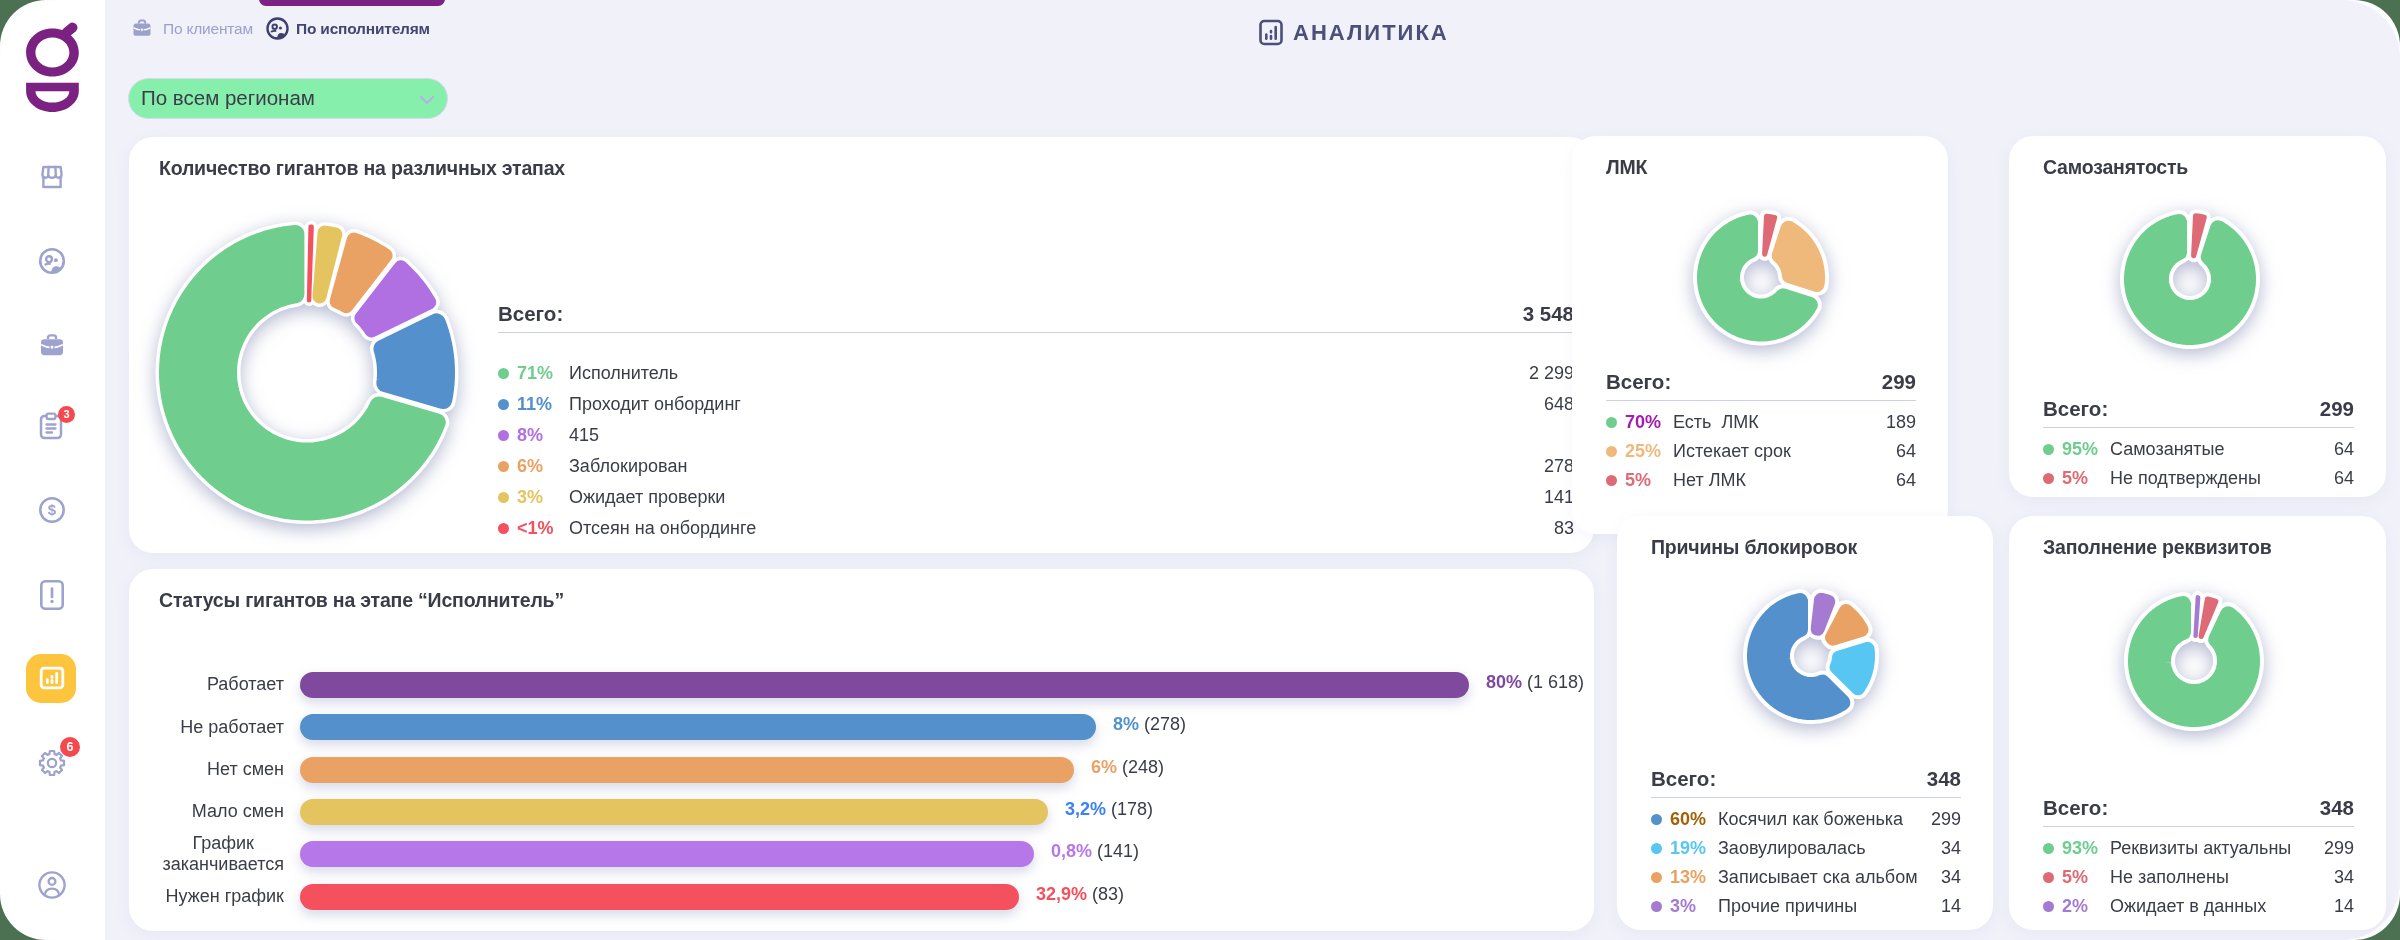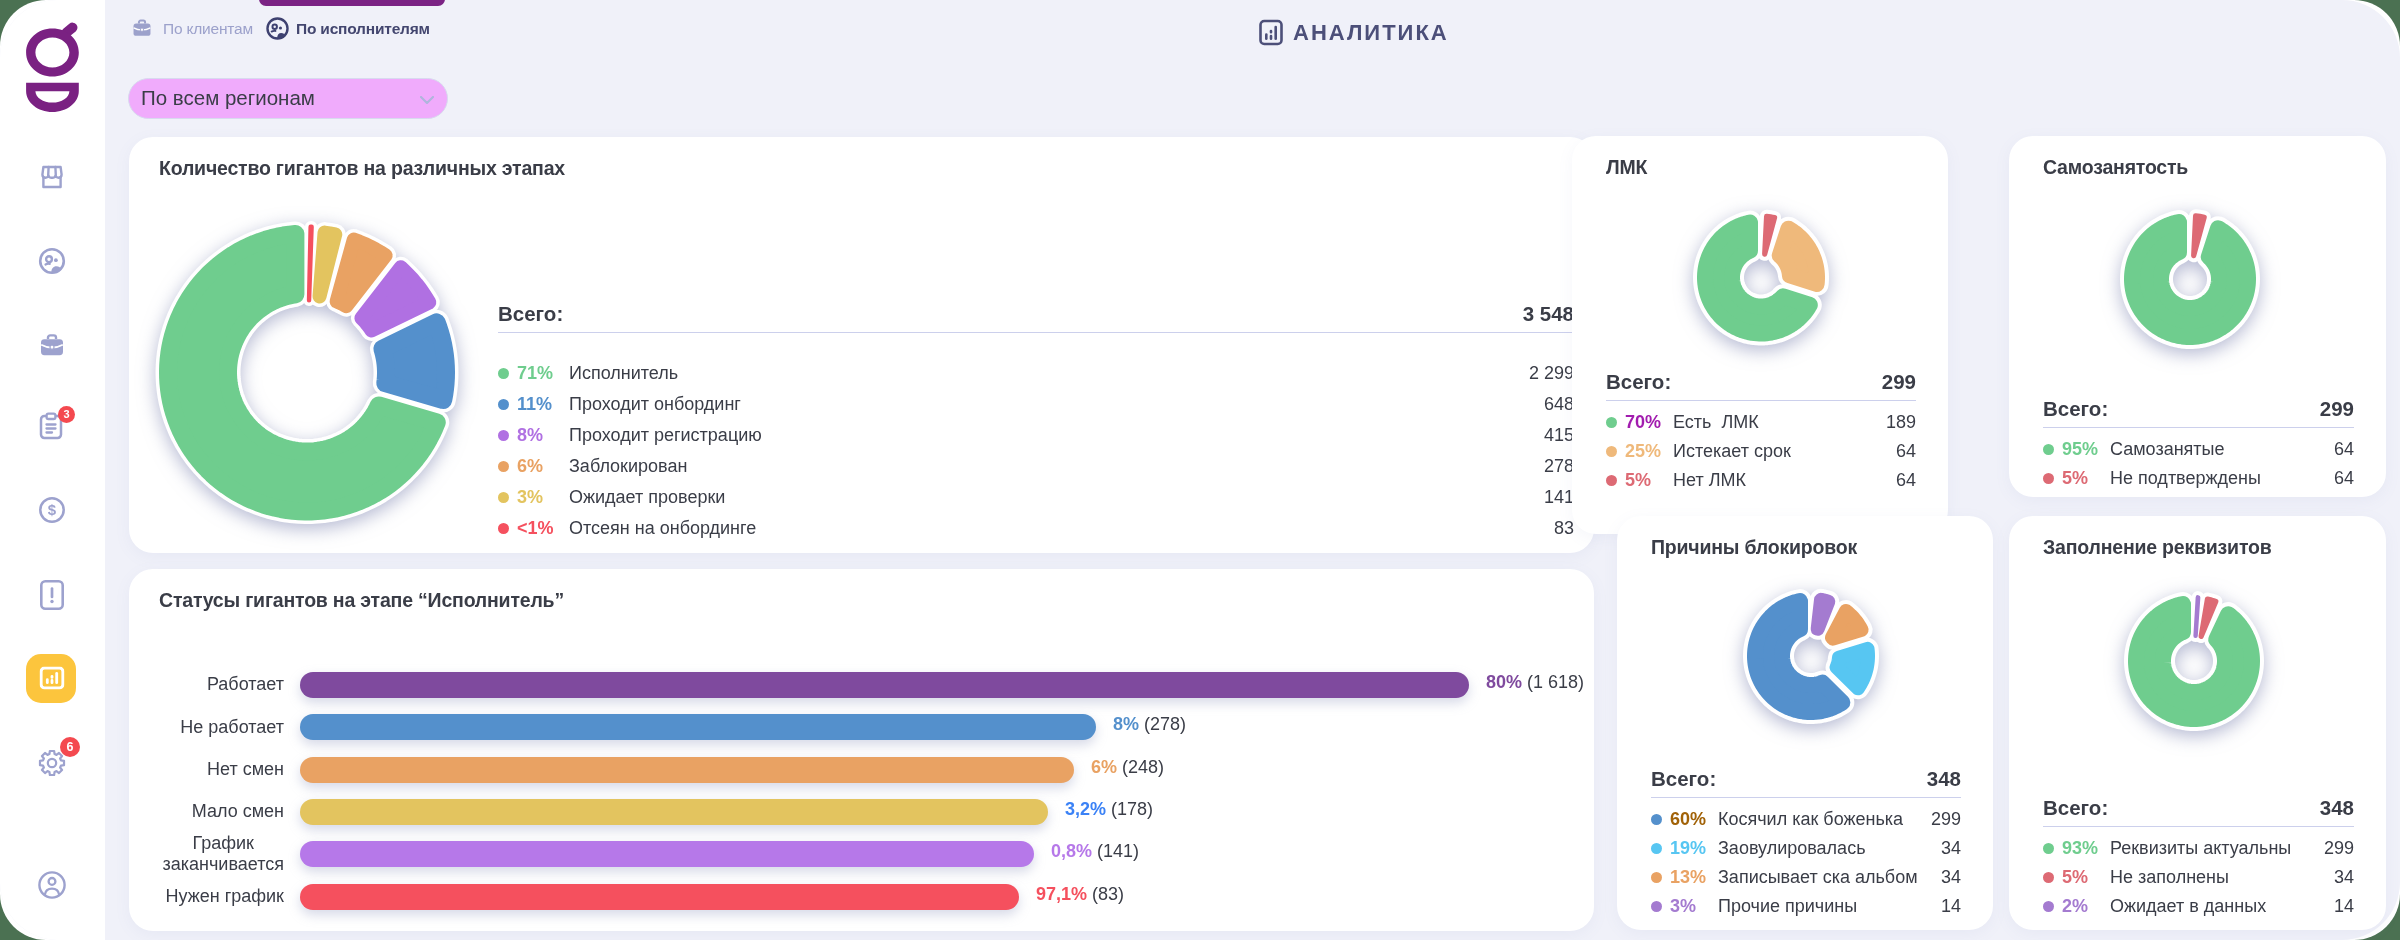--- a/index.html
+++ b/index.html
@@ -99,21 +99,21 @@
 <div style="position:absolute;left:296px;top:20px;font-size:15.5px;color:#43466F;font-weight:bold;letter-spacing:-0.2px">По исполнителям</div>
 
 <div style="position:absolute;left:1259px;top:19px;line-height:0"><svg width="24" height="27" viewBox="0 0 24 27" fill="none">
 <rect x="1.5" y="2" width="21" height="23" rx="3.8" stroke="#4C4F79" stroke-width="2.6"></rect>
 <path d="M7.3 15.5 V19.8" stroke="#4C4F79" stroke-width="2.6" stroke-linecap="round"></path>
 <path d="M12 12 V13.2 M12 17 V19.8" stroke="#4C4F79" stroke-width="2.6" stroke-linecap="round"></path>
 <path d="M16.7 8 V19.8" stroke="#4C4F79" stroke-width="2.6" stroke-linecap="round"></path>
     </svg></div>
 <div style="position:absolute;left:1293px;top:20px;font-size:22px;font-weight:bold;color:#4C4F79;letter-spacing:2px">АНАЛИТИКА</div>
 
-<div style="position:absolute;left:128px;top:78px;width:320px;height:41px;background:#f0abfc;border:1.5px solid #D8DAEF;border-radius:21px">
+<div style="position:absolute;left:128px;top:78px;width:320px;height:41px;background:#86efac;border:1.5px solid #D8DAEF;border-radius:21px">
   <div style="position:absolute;left:12px;top:6.5px;font-size:20.5px;color:#3A3D47">По всем регионам</div>
   <svg width="14" height="8" viewBox="0 0 14 8" style="position:absolute;right:13px;top:17px" fill="none">
       <path d="M1 1 L7 7 L13 1" stroke="#B0B4DD" stroke-width="2.2" stroke-linecap="round" stroke-linejoin="round"></path>
     </svg>
 </div>
 
 <div class="card" style="left:129px;top:137px;width:1465px;height:416px">
   <div class="ctitle">Количество гигантов на различных этапах</div>
   <svg width="360" height="420" viewBox="0 0 360 420" style="position:absolute;left:0;top:0;overflow:visible;filter:drop-shadow(0 5px 9px rgba(108,116,165,0.5))">
       <path d="M181.63 89.75 L182.12 89.76 L182.61 89.77 L180.04 163.33 L180.04 163.33 L180.04 163.33 Z" fill="#fff" stroke="#fff" stroke-width="11.4" stroke-linejoin="round" stroke-linecap="round"></path>
@@ -143,21 +143,20 @@
         </div>
       <div class="lgrow" style="height:31px">
           <span class="dot" style="background:#5490CC"></span>
           <span class="pct" style="color:#5490CC;width:52px;font-size:18px">11%</span>
           <span class="lbl" style="font-size:18px">Проходит онбординг</span>
           <span class="val">648</span>
         </div>
       <div class="lgrow" style="height:31px">
           <span class="dot" style="background:#B070E2"></span>
           <span class="pct" style="color:#B070E2;width:52px;font-size:18px">8%</span>
-          <span class="lbl" style="font-size:18px">Проходит регистрацию</span>
           <span class="val">415</span>
         </div>
       <div class="lgrow" style="height:31px">
           <span class="dot" style="background:#E9A263"></span>
           <span class="pct" style="color:#E9A263;width:52px;font-size:18px">6%</span>
           <span class="lbl" style="font-size:18px">Заблокирован</span>
           <span class="val">278</span>
         </div>
       <div class="lgrow" style="height:31px">
           <span class="dot" style="background:#E3C45F"></span>
@@ -188,21 +187,21 @@
       <div class="bar" style="top:187.5px;width:774px;background:#E9A263"></div>
       <div class="bval" style="left:962px;top:187.5px"><b style="color:#E9A263">6%</b>&nbsp;(248)</div>
       <div class="blbl" style="top:221.9px">Мало смен</div>
       <div class="bar" style="top:229.9px;width:748px;background:#E3C45F"></div>
       <div class="bval" style="left:936px;top:229.9px"><b style="color:#3b82f6">3,2%</b>&nbsp;(178)</div>
       <div class="blbl" style="top:264.4px">График<br>заканчивается</div>
       <div class="bar" style="top:272.4px;width:734px;background:#B678E9"></div>
       <div class="bval" style="left:922px;top:272.4px"><b style="color:#B678E9">0,8%</b>&nbsp;(141)</div>
       <div class="blbl" style="top:306.9px">Нужен график</div>
       <div class="bar" style="top:314.9px;width:719px;background:#F5505E"></div>
-      <div class="bval" style="left:907px;top:314.9px"><b style="color:#F5505E">97,1%</b>&nbsp;(83)</div>
+      <div class="bval" style="left:907px;top:314.9px"><b style="color:#F5505E">32,9%</b>&nbsp;(83)</div>
   </div>
 </div>
 
 <div class="card" style="left:1572px;top:136px;width:376px;height:398px">
   <div class="ctitle" style="left:34px">ЛМК</div>
   <svg width="260" height="230" viewBox="0 0 260 230" style="position:absolute;left:0;top:0;overflow:visible;filter:drop-shadow(0 5px 9px rgba(108,116,165,0.5))">
       <path d="M194.6 80.36 L196.61 80.57 L198.61 80.86 L200.59 81.2 L202.57 81.62 L192.69 118.19 L192.69 118.19 L192.69 118.19 Z" fill="#fff" stroke="#fff" stroke-width="13.2" stroke-linejoin="round" stroke-linecap="round"></path>
       <path d="M216.43 92.68 L218.53 93.92 L220.57 95.25 L222.55 96.67 L224.47 98.17 L226.33 99.75 L228.11 101.42 L229.81 103.16 L231.44 104.97 L232.99 106.85 L234.46 108.8 L235.84 110.81 L237.13 112.87 L238.33 115 L239.44 117.17 L240.45 119.39 L241.36 121.65 L242.18 123.94 L242.89 126.27 L243.5 128.63 L244.01 131.02 L244.41 133.42 L244.71 135.84 L244.91 138.27 L244.99 140.71 L244.98 143.15 L244.85 145.58 L244.62 148.01 L217.92 139.33 L217.8 138.13 L217.64 136.93 L217.42 135.74 L217.16 134.56 L216.84 133.39 L216.48 132.23 L216.07 131.1 L215.61 129.98 L215.11 128.88 L214.56 127.8 L213.97 126.74 L213.33 125.72 L212.65 124.71 L211.93 123.74 L211.17 122.8 L210.37 121.89 L209.53 121.02 L208.66 120.18 L207.75 119.38 Z" fill="#fff" stroke="#fff" stroke-width="24" stroke-linejoin="round" stroke-linecap="round"></path>
       <path d="M237.82 168.93 L236.58 171.03 L235.25 173.07 L233.84 175.05 L232.34 176.97 L230.75 178.82 L229.09 180.6 L227.35 182.31 L225.54 183.94 L223.66 185.49 L221.71 186.95 L219.7 188.33 L217.64 189.62 L215.52 190.82 L213.35 191.93 L211.13 192.94 L208.87 193.86 L206.58 194.67 L204.25 195.38 L201.89 196 L199.51 196.51 L197.1 196.91 L194.69 197.21 L192.26 197.41 L189.82 197.49 L187.39 197.48 L184.95 197.35 L182.53 197.12 L180.12 196.79 L177.72 196.35 L175.34 195.81 L172.99 195.16 L170.68 194.42 L168.39 193.57 L166.15 192.62 L163.94 191.58 L161.79 190.44 L159.69 189.22 L157.64 187.89 L155.65 186.49 L153.73 184.99 L151.87 183.42 L150.08 181.76 L148.36 180.03 L146.73 178.23 L145.17 176.36 L143.7 174.42 L142.31 172.41 L141.01 170.35 L139.8 168.24 L138.68 166.07 L137.66 163.86 L136.73 161.61 L135.91 159.32 L135.18 156.99 L134.56 154.63 L134.04 152.25 L133.63 149.85 L133.32 147.44 L133.11 145.01 L133.01 142.57 L133.02 140.14 L133.13 137.7 L133.35 135.28 L133.67 132.86 L134.1 130.47 L134.63 128.09 L135.26 125.74 L136 123.41 L136.84 121.13 L137.77 118.88 L138.81 116.67 L139.93 114.51 L141.15 112.4 L142.46 110.35 L143.86 108.35 L145.35 106.42 L146.92 104.56 L148.56 102.76 L150.29 101.04 L152.08 99.39 L153.95 97.83 L155.88 96.34 L157.88 94.95 L159.93 93.64 L162.04 92.42 L164.2 91.29 L166.41 90.26 L168.66 89.33 L170.95 88.49 L173.27 87.75 L175.62 87.12 L178 86.59 L178 114.67 L176.84 115.17 L175.7 115.73 L174.59 116.33 L173.51 116.98 L172.46 117.68 L171.43 118.43 L170.44 119.21 L169.49 120.04 L168.57 120.92 L167.69 121.83 L166.86 122.77 L166.06 123.76 L165.31 124.77 L164.6 125.82 L163.94 126.9 L163.33 128.01 L162.77 129.14 L162.25 130.3 L161.79 131.47 L161.38 132.67 L161.02 133.88 L160.71 135.11 L160.46 136.35 L160.26 137.6 L160.12 138.85 L160.03 140.12 L160 141.38 L160.02 142.65 L160.1 143.91 L160.23 145.17 L160.42 146.42 L160.66 147.66 L160.96 148.89 L161.31 150.1 L161.71 151.3 L162.16 152.48 L162.66 153.64 L163.22 154.78 L163.82 155.89 L164.47 156.98 L165.17 158.03 L165.92 159.05 L166.7 160.04 L167.53 161 L168.4 161.92 L169.31 162.79 L170.26 163.63 L171.24 164.43 L172.26 165.18 L173.31 165.89 L174.39 166.55 L175.49 167.16 L176.62 167.73 L177.78 168.24 L178.96 168.71 L180.15 169.12 L181.36 169.48 L182.59 169.78 L183.83 170.04 L185.08 170.23 L186.34 170.38 L187.6 170.47 L188.86 170.5 L190.13 170.48 L191.39 170.4 L192.65 170.27 L193.9 170.08 L195.14 169.84 L196.37 169.55 L197.59 169.2 L198.79 168.8 L199.97 168.35 L201.13 167.84 L202.26 167.29 L203.38 166.69 L204.46 166.04 L205.52 165.34 L206.54 164.6 L207.53 163.81 L208.48 162.98 L209.4 162.11 L210.28 161.2 L211.12 160.25 Z" fill="#fff" stroke="#fff" stroke-width="24" stroke-linejoin="round" stroke-linecap="round"></path>
       <path d="M194.6 80.36 L196.61 80.57 L198.61 80.86 L200.59 81.2 L202.57 81.62 L192.69 118.19 L192.69 118.19 L192.69 118.19 Z" fill="#DD6A74" stroke="#DD6A74" stroke-width="5.2" stroke-linejoin="round" stroke-linecap="round"></path>

